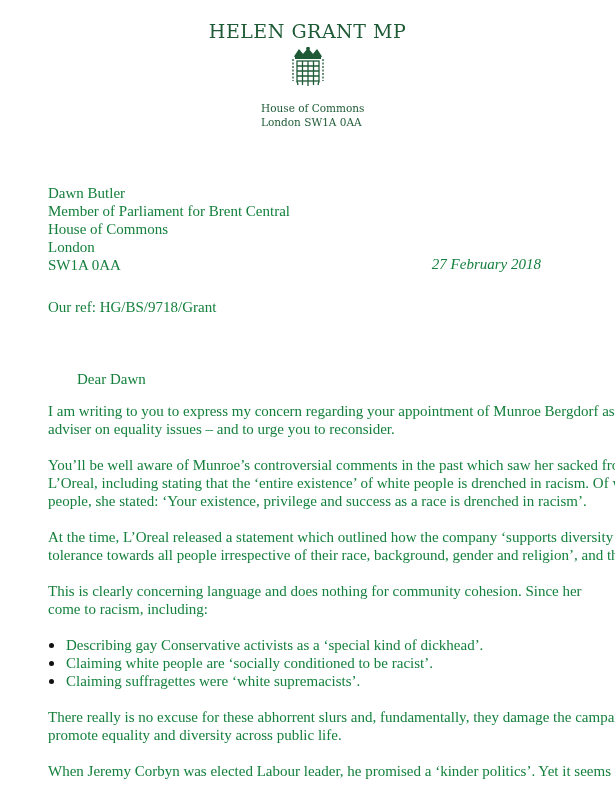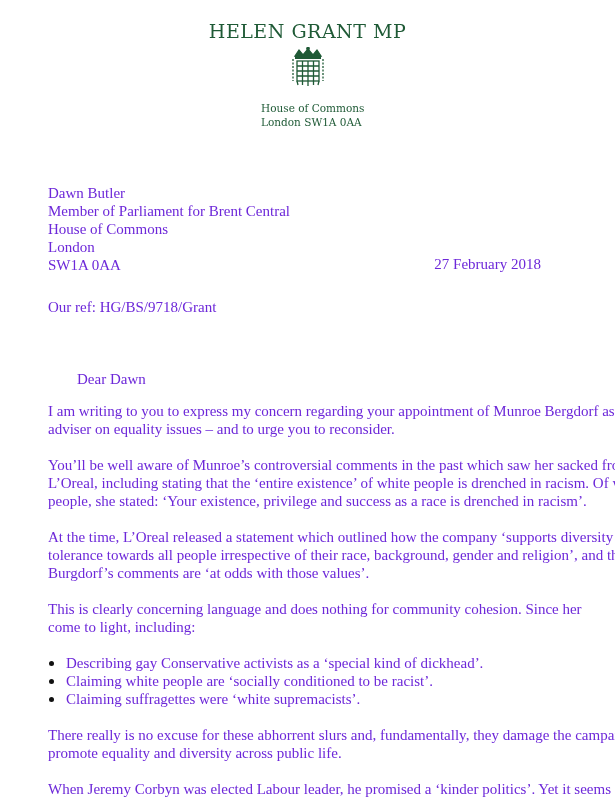--- a/index.html
+++ b/index.html
@@ -11,24 +11,24 @@
     font-family: "DejaVu Serif", serif; font-size: 19px; letter-spacing: 0.5px;
     color: #1f5a36;
   }
   .portcullis { position: absolute; left: 291px; top: 47px; width: 34px; height: 42px; }
   .address-block {
     position: absolute; left: 261px; top: 101px;
     font-family: "DejaVu Serif", serif; font-size: 10.5px; line-height: 14px;
     color: #1f5a36;
   }
   .body-text {
-    font-family: "Liberation Serif", serif; font-size: 15px; line-height: 18px; color: #6d28d9;
+    font-family: "Liberation Serif", serif; font-size: 15px; line-height: 18px; color: #15803d;
   }
   .recipient { position: absolute; left: 48px; top: 184px; }
-  .date { position: absolute; right: 74px; top: 255px; }
+  .date { position: absolute; right: 74px; top: 255px; font-style: italic; }
   .ref { position: absolute; left: 48px; top: 298px; }
   .salutation { position: absolute; left: 48px; top: 370px; margin-left: 29px; }
   .content { position: absolute; left: 48px; top: 402px; width: 560px; }
   .content p { margin: 0 0 18px 0; }
   .bullets { list-style: none; margin: 12px 0 18px 0; padding: 0; font-family: Liberation Serif, serif; }
   .bullets li { position: relative; padding-left: 18px; height: 18px; }
   .bullets li .dot {
     position: absolute; left: 1px; top: 7px; width: 5px; height: 5px; border-radius: 50%; background: #111;
   }
   .line { display: block; white-space: nowrap; }
@@ -83,25 +83,24 @@
       <span class="line">adviser on equality issues – and to urge you to reconsider.</span>
     </p>
     <p>
       <span class="line">You’ll be well aware of Munroe’s controversial comments in the past which saw her sacked from</span>
       <span class="line">L’Oreal, including stating that the ‘entire existence’ of white people is drenched in racism. Of white</span>
       <span class="line">people, she stated: ‘Your existence, privilege and success as a race is drenched in racism’.</span>
     </p>
     <p>
       <span class="line">At the time, L’Oreal released a statement which outlined how the company ‘supports diversity and</span>
       <span class="line">tolerance towards all people irrespective of their race, background, gender and religion’, and that</span>
-      <span class="line">Burgdorf’s comments are ‘at odds with those values’.</span>
     </p>
     <p>
       <span class="line">This is clearly concerning language and does nothing for community cohesion. Since her</span>
-      <span class="line">come to light, including:</span>
+      <span class="line">come to racism, including:</span>
     </p>
 
     <ul class="bullets">
       <li>
         <span class="dot"></span>
         <span>Describing gay Conservative activists as a ‘special kind of dickhead’.</span>
       </li>
       <li>
         <span class="dot"></span>
         <span>Claiming white people are ‘socially conditioned to be racist’.</span>

